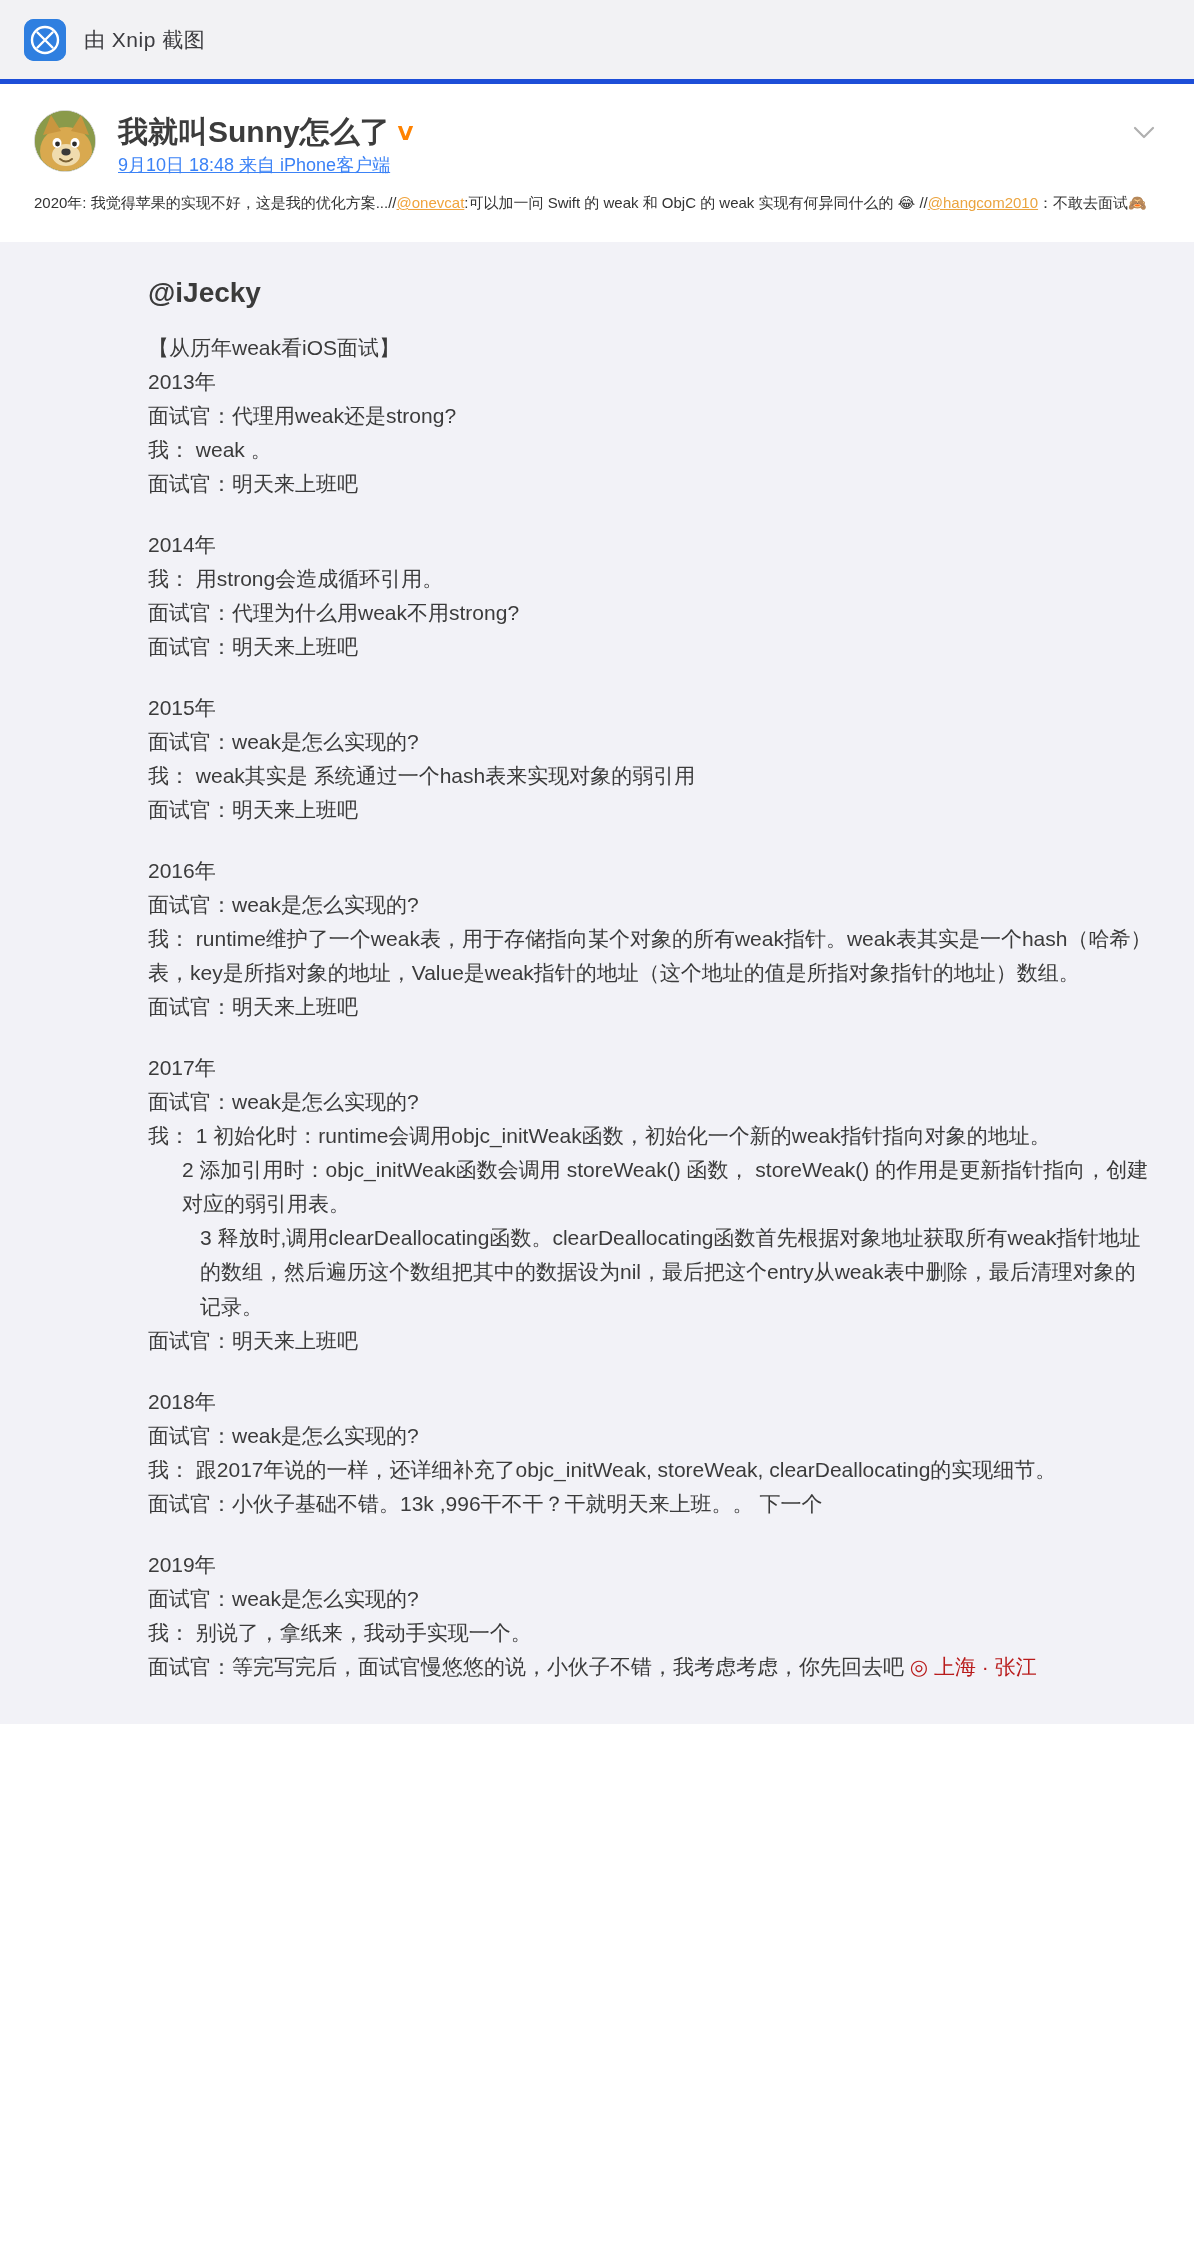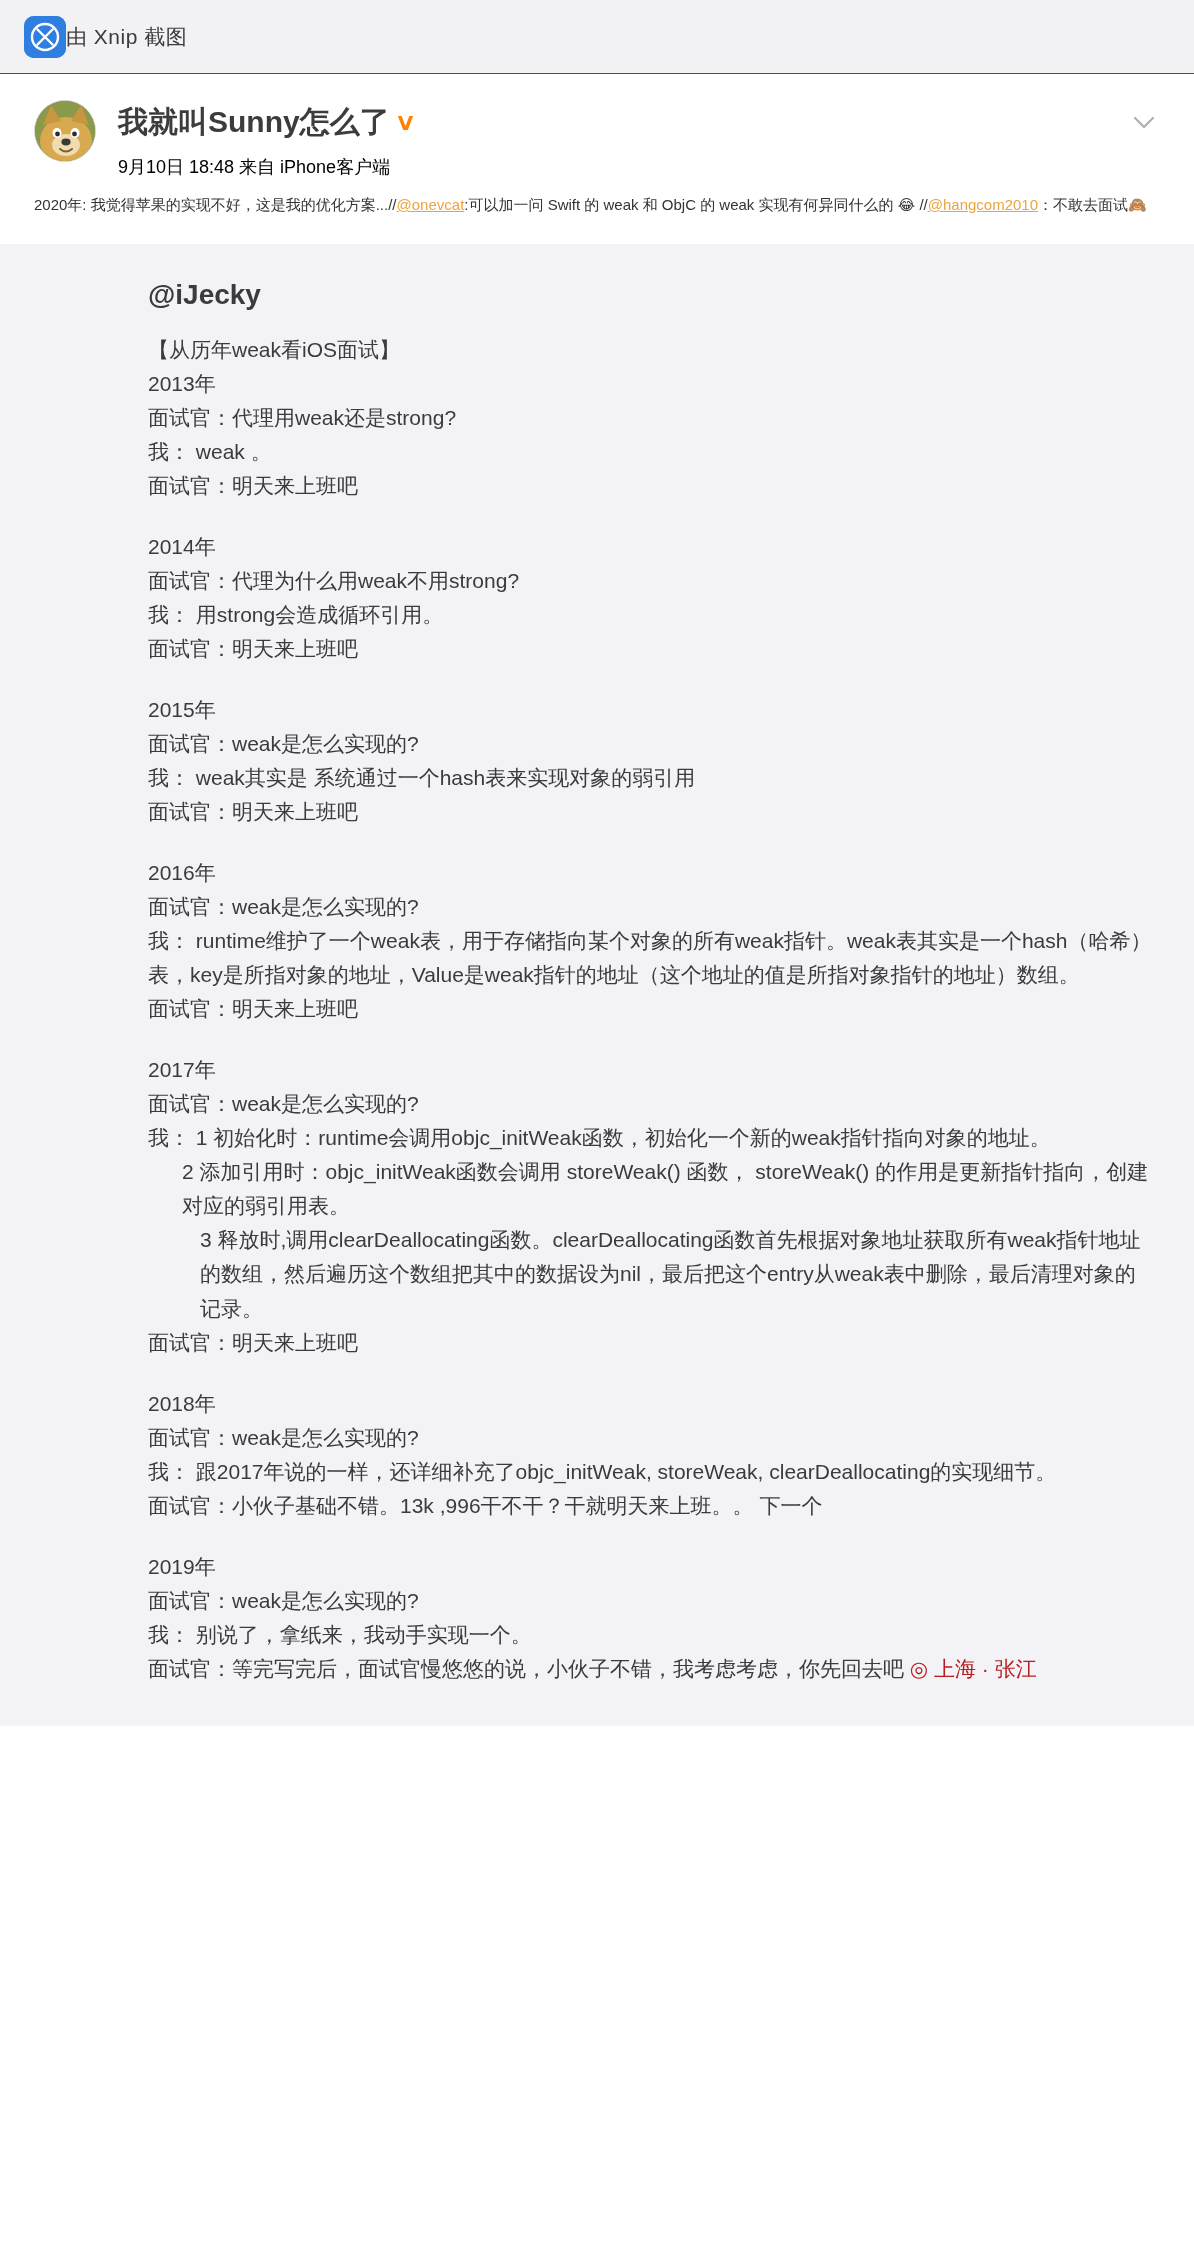--- a/index.html
+++ b/index.html
@@ -9,26 +9,27 @@
   }
   body {
     width: 1194px;
     font-family: "Liberation Sans", sans-serif;
     color: #333333;
     -webkit-font-smoothing: antialiased;
   }
 
   
   .xnip-bar {
-    height: 74px;
+    height: 84px;
     background: #f2f2f4;
-    border-bottom: 1px solid #1d4ed8;
+    border-bottom: 5px solid #1d4ed8;
     display: flex;
     align-items: center;
     padding-left: 24px;
+    gap: 18px;
   }
   .xnip-logo {
     width: 42px; height: 42px;
     border-radius: 10px;
     background: #2f7fe0;
     position: relative;
     flex: none;
   }
   .xnip-logo svg { position: absolute; left: 0; top: 0; }
   .xnip-title {
@@ -74,23 +75,24 @@
     font-weight: bold;
     color: #3c3c3c;
   }
   .vbadge {
     color: #ff8200;
     font-size: 20px;
     font-weight: bold;
     font-family: "DejaVu Sans", sans-serif;
   }
   .meta {
-    margin-top: 12px;
+    margin-top: 0;
     font-size: 18px;
-    color: #000000;
+    color: #3b82f6;
+    text-decoration: underline;
   }
   .chevron {
     position: absolute;
     right: 36px;
     top: 34px;
     width: 28px; height: 28px;
     color: #aaaaaa;
   }
 
   .post-body {
@@ -184,22 +186,22 @@
   <div class="quote">
     <div class="handle">@iJecky</div>
     <div id="quote-lines">
         <p>【从历年weak看iOS面试】</p>
         <p>2013年</p>
         <p>面试官：代理用weak还是strong?</p>
         <p>我： weak 。</p>
         <p>面试官：明天来上班吧</p>
         <div class="blank"></div>
         <p>2014年</p>
+        <p>我： 用strong会造成循环引用。</p>
         <p>面试官：代理为什么用weak不用strong?</p>
-        <p>我： 用strong会造成循环引用。</p>
         <p>面试官：明天来上班吧</p>
         <div class="blank"></div>
         <p>2015年</p>
         <p>面试官：weak是怎么实现的?</p>
         <p>我： weak其实是 系统通过一个hash表来实现对象的弱引用</p>
         <p>面试官：明天来上班吧</p>
         <div class="blank"></div>
         <p>2016年</p>
         <p>面试官：weak是怎么实现的?</p>
         <p>我： runtime维护了一个weak表，用于存储指向某个对象的所有weak指针。weak表其实是一个hash（哈希）表，key是所指对象的地址，Value是weak指针的地址（这个地址的值是所指对象指针的地址）数组。</p>

